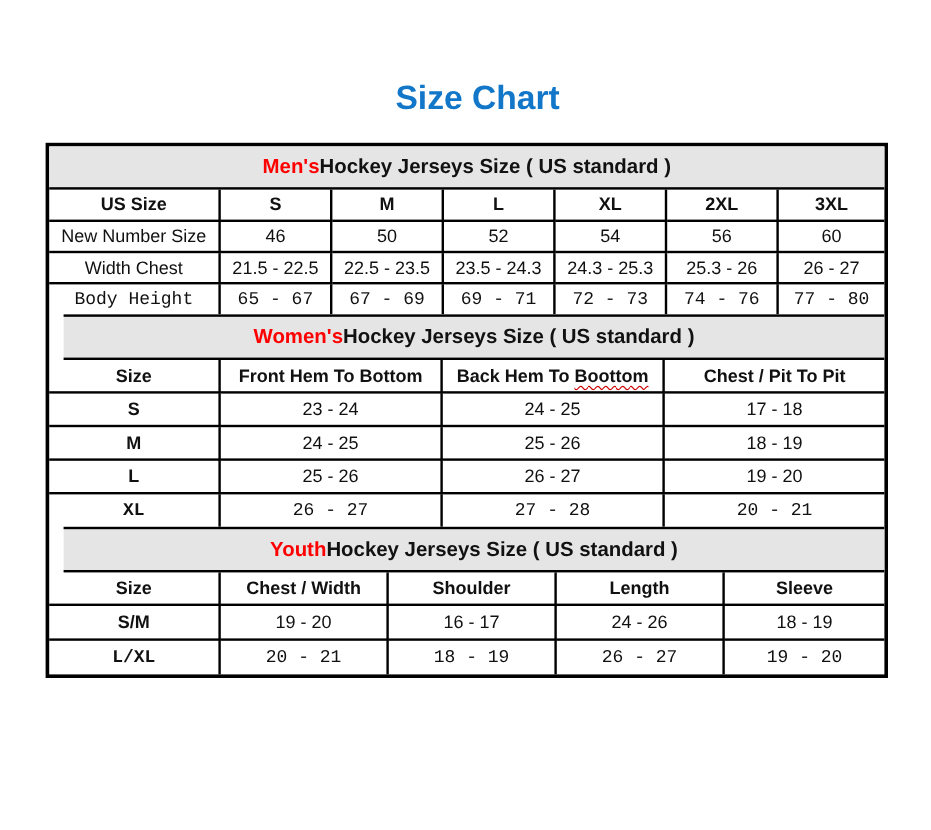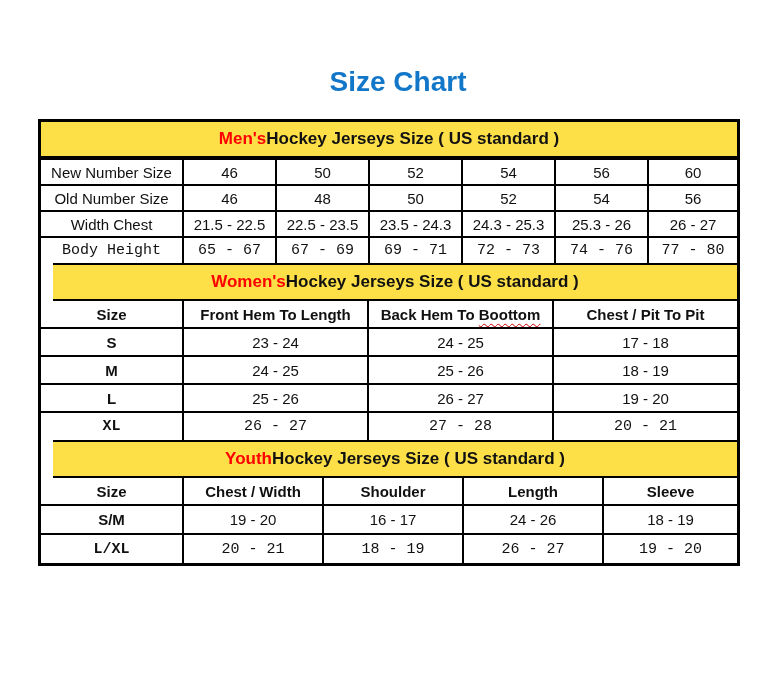--- a/index.html
+++ b/index.html
@@ -22,21 +22,21 @@
   }
   .size-chart {
     box-sizing: border-box;
     width: 702px;
     margin: 21px 0 0 38px;
     border: 3px solid #000000;
     background: #ffffff;
   }
   .band {
     box-sizing: border-box;
-    background: #fde047;
+    background: #e5e5e5;
     border-bottom: 2px solid #000000;
     height: 36px;
     display: flex;
     align-items: center;
     justify-content: center;
     font-weight: bold;
     font-size: 17px;
     color: #111111;
     white-space: pre;
   }
@@ -93,37 +93,37 @@
     <colgroup>
       <col style="width:142px">
         <col style="width:93px">
         <col style="width:93px">
         <col style="width:93px">
         <col style="width:93px">
         <col style="width:93px">
         <col>
     </colgroup>
     <tbody>
+        <tr>
+      <th>US Size</th>
+      <th>S</th>
+      <th>M</th>
+      <th>L</th>
+      <th>XL</th>
+      <th>2XL</th>
+      <th>3XL</th>
+    </tr>
     <tr>
       <td>New Number Size</td>
       <td>46</td>
       <td>50</td>
       <td>52</td>
       <td>54</td>
       <td>56</td>
       <td>60</td>
-    </tr>
-    <tr>
-      <td>Old Number Size</td>
-      <td>46</td>
-      <td>48</td>
-      <td>50</td>
-      <td>52</td>
-      <td>54</td>
-      <td>56</td>
     </tr>
     <tr>
       <td>Width Chest</td>
       <td>21.5 - 22.5</td>
       <td>22.5 - 23.5</td>
       <td>23.5 - 24.3</td>
       <td>24.3 - 25.3</td>
       <td>25.3 - 26</td>
       <td>26 - 27</td>
     </tr>
@@ -146,21 +146,21 @@
   <table class="t-women">
     <colgroup>
       <col style="width:142px">
         <col style="width:185px">
         <col style="width:185px">
         <col>
     </colgroup>
     <tbody>
         <tr>
       <th>Size</th>
-      <th>Front Hem To Length</th>
+      <th>Front Hem To Bottom</th>
       <th><span>Back Hem To</span> <span class="wavy">Boottom</span></th>
       <th>Chest / Pit To Pit</th>
     </tr>
     <tr>
       <td class="size-label">S</td>
       <td>23 - 24</td>
       <td>24 - 25</td>
       <td>17 - 18</td>
     </tr>
     <tr>

